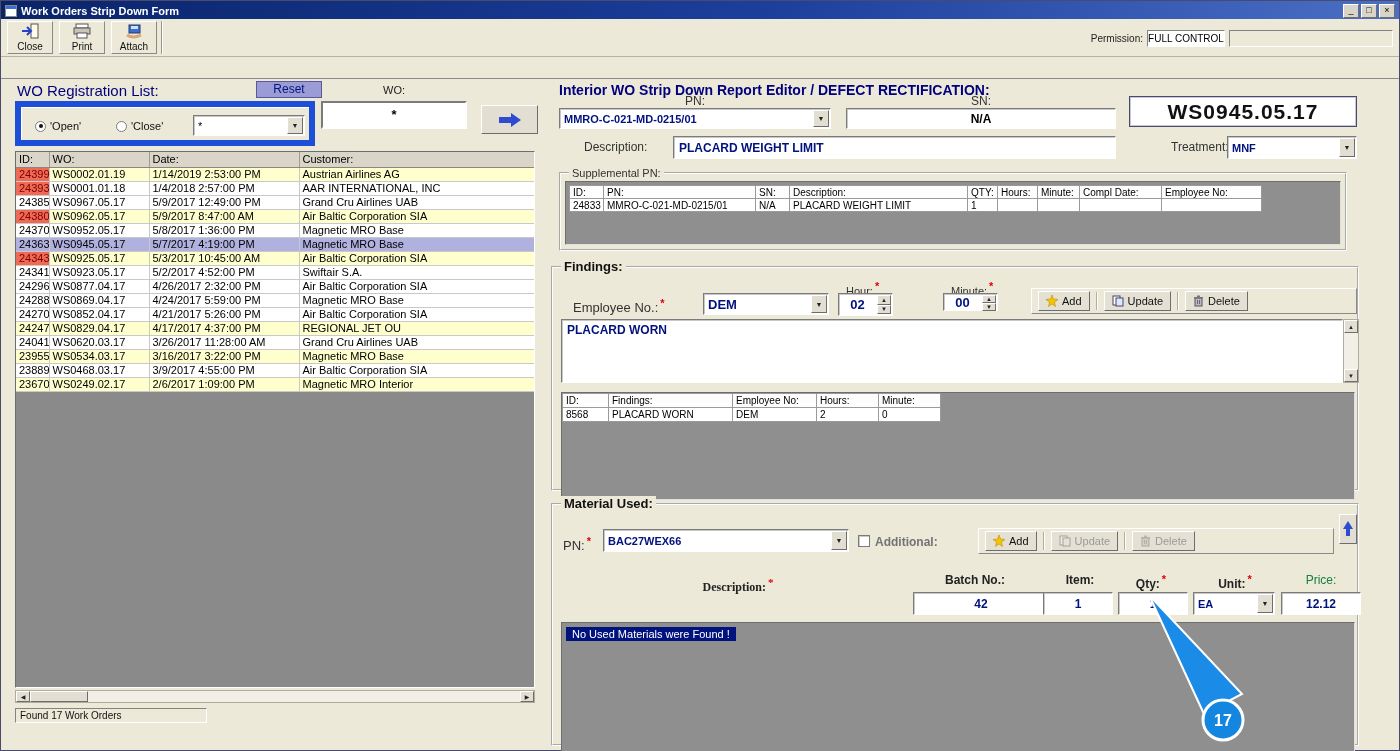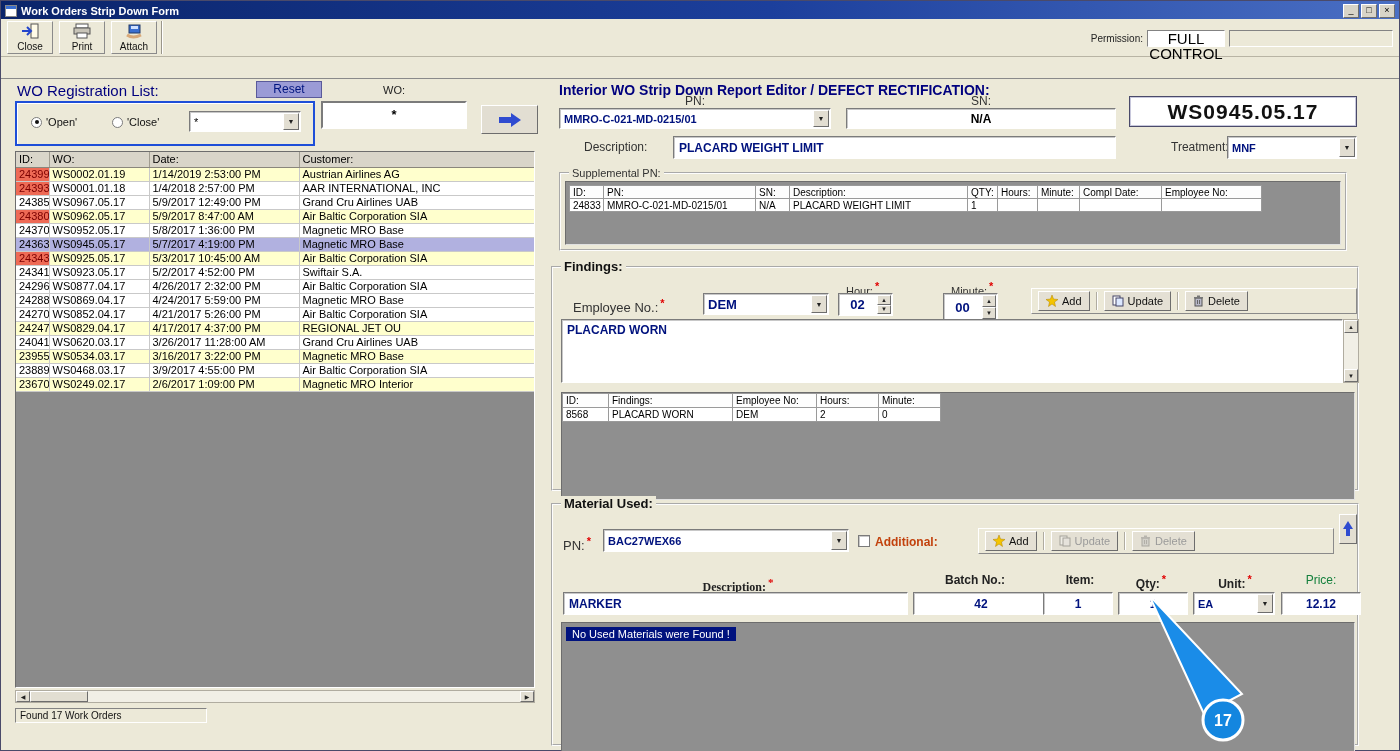--- a/index.html
+++ b/index.html
@@ -17,21 +17,21 @@
     border-color:#fff #6d6d6d #6d6d6d #fff; font-size:9px; line-height:11px; text-align:center; color:#000; }
 
   
   .toolbar { position:absolute; left:0; top:18px; width:100%; height:38px; border-bottom:1px solid #b8b4a4; background:#ece9d8; }
   .tbtn { position:absolute; top:2px; width:46px; height:33px; background:#ece9d8; border:1px solid;
     border-color:#fff #8a8a8a #8a8a8a #fff; display:flex; flex-direction:column; align-items:center; justify-content:center; font-size:10px; color:#111; }
   .tsep { position:absolute; left:160px; top:2px; width:2px; height:33px; border-left:1px solid #9a968a; border-right:1px solid #fff; }
   .permwrap { position:absolute; right:6px; top:11px; display:flex; align-items:center; gap:4px; }
   .permlabel { font-size:10px; color:#222; }
   .permbox { width:78px; height:17px; background:#fff; border:1px solid; border-color:#838383 #fff #fff #838383;
-    font-size:15px; text-align:center; line-height:15px; }
+    font-size:10px; text-align:center; line-height:15px; }
   .permbox2 { width:164px; height:17px; background:#ece9d8; border:1px solid; border-color:#838383 #fff #fff #838383; }
 
   
   .tabs { position:absolute; left:8px; top:58px; height:20px; display:flex; align-items:flex-end; }
   .tab { height:18px; padding:2px 9px 0; background:#ece9d8; border:1px solid #8a8a8a; border-bottom:none;
     border-radius:3px 3px 0 0; margin-right:1px; font-size:11px; color:#111; display:flex; align-items:center; gap:4px; }
   .tab.active { height:20px; font-weight:bold; background:#f4f2e8; border-color:#6a6a6a; position:relative; z-index:2; }
   .tabline { position:absolute; left:0; top:77px; width:100%; height:1px; background:#8a8a8a; }
 
   
@@ -55,21 +55,21 @@
   fieldset { position:absolute; border:2px groove #fdfdfd; padding:0; margin:0; }
   legend { margin-left:8px; padding:0 3px; font-size:11px; color:#333; background:#ece9d8; }
   legend.big { font-size:13px; font-weight:bold; color:#111; }
 
   
   .left-panel { position:absolute; left:8px; top:78px; width:532px; height:668px; }
   .lp-title { position:absolute; left:8px; top:3px; font-size:15px; font-weight:normal; color:#00007e; }
   .reset-btn { position:absolute; left:247px; top:2px; width:66px; height:17px; background:#9b9bd6;
     border:1px solid #5a5a9a; color:#00157f; font-size:12px; text-align:center; line-height:15px; }
   .wo-label { position:absolute; left:312px; top:5px; width:146px; text-align:center; font-size:11px; color:#222; }
-  .filter-box { position:absolute; left:6px; top:22px; width:300px; height:45px; border:2px solid #1d4ed8; box-shadow:1px 1px 0 #fff inset; }
+  .filter-box { position:absolute; left:6px; top:22px; width:300px; height:45px; border:6px solid #1d4ed8; box-shadow:1px 1px 0 #fff inset; }
   .radio { position:absolute; display:flex; align-items:center; gap:4px; font-size:11px; color:#111; }
   .rdot { width:11px; height:11px; border-radius:50%; background:#fff; border:1px solid #7b7b7b; position:relative; }
   .rdot.sel:after { content:""; position:absolute; left:2.5px; top:2.5px; width:4px; height:4px; border-radius:50%; background:#111; }
   .wo-input { position:absolute; left:312px; top:22px; width:146px; height:28px; background:#fff;
     border:2px solid; border-color:#7b7b7b #fff #fff #7b7b7b; text-align:center; font-size:13px; font-weight:bold; line-height:24px; }
   .go-btn { position:absolute; left:472px; top:26px; width:57px; height:29px; background:#e2ded2;
     border:1px solid; border-color:#fff #6d6d6d #6d6d6d #fff; display:flex; align-items:center; justify-content:center; }
   .grid-wrap { position:absolute; left:6px; top:72px; width:520px; height:537px; background:#8a8a8a;
     border:1px solid; border-color:#6d6d6d #fff #fff #6d6d6d; overflow:hidden; }
   table.grid { border-collapse:collapse; table-layout:fixed; background:#fff; }
@@ -105,21 +105,21 @@
   .fgrid td { background:#fff; height:14px; font-size:10px; border:1px solid #9a9a9a; }
   .btnpanel { position:absolute; height:26px; background:#ece9d8; border:1px solid; border-color:#fff #8a8a8a #8a8a8a #fff;
     display:flex; align-items:center; padding:2px 6px; gap:4px; }
   .bsep { width:1px; height:18px; border-left:1px solid #b0aca0; border-right:1px solid #fff; margin:0 2px; }
   .memo { position:absolute; background:#fff; border:1px solid; border-color:#7b7b7b #fff #fff #7b7b7b;
     box-shadow:inset 1px 1px 0 #c8c8c8; padding:3px 5px; font-size:12px; }
   .vscroll { position:absolute; width:16px; background:#f1efe6; border:1px solid #b0aca0; display:flex; flex-direction:column; }
   .vscroll .sarrow { width:100%; height:13px; }
   .vspacer { flex:1; }
   .checkbox { position:absolute; width:12px; height:12px; background:#fff; border:1px solid #7b7b7b; box-shadow:inset 1px 1px 0 #c8c8c8; }
-  .addl { position:absolute; color:#c2410c; font-weight:bold; font-size:12px; }
+  .addl { position:absolute; color:#737373; font-weight:bold; font-size:12px; }
   .nomat { position:absolute; left:4px; top:4px; background:#00127e; color:#fff; font-size:11px; padding:1px 6px; white-space:nowrap; }
   .upbtn { position:absolute; width:18px; height:30px; background:#e2ded2; border:1px solid;
     border-color:#fff #6d6d6d #6d6d6d #fff; display:flex; align-items:center; justify-content:center; }
   .callout-svg { position:absolute; left:0; top:0; width:1400px; height:751px; pointer-events:none; z-index:50; }
 </style>
 </head>
 <body>
 
 <div class="window">
 
@@ -419,21 +419,21 @@
         <span class="sval navyval">02</span>
         <span class="sbcol">
           <div>▲</div>
           <div>▼</div>
         </span>
       </div>
 
       <span class="clabel" style="left:398px; top:6px; font-size:11px;">
         <span>Minute:</span><span class="req">*</span>
       </span>
-      <div class="spin" style="position:absolute; left:390px; top:19px; width:55px; height:28px;">
+      <div class="spin" style="position:absolute; left:390px; top:19px; width:55px; height:18px;">
         <span class="sval navyval">00</span>
         <span class="sbcol">
           <div>▲</div>
           <div>▼</div>
         </span>
       </div>
 
       <div class="btnpanel" style="left:478px; top:14px; width:326px;">
         <div class="abtn">
           <span style="display:inline-flex;">
@@ -568,21 +568,20 @@
       <span class="clabel" style="left:422px; top:62px; transform:translateX(-50%); font-weight:bold; color:#222;">Batch No.:</span>
       <span class="clabel" style="left:527px; top:62px; transform:translateX(-50%); font-weight:bold; color:#222;">Item:</span>
       <span class="clabel" style="left:598px; top:62px; transform:translateX(-50%); font-weight:bold; color:#222;">
         <span>Qty:</span><span class="req">*</span>
       </span>
       <span class="clabel" style="left:682px; top:62px; transform:translateX(-50%); font-weight:bold; color:#222;">
         <span>Unit:</span><span class="req">*</span>
       </span>
       <span class="clabel" style="left:768px; top:62px; transform:translateX(-50%); font-weight:normal; color:#15803d;">Price:</span>
 
-      <div class="cfield sunken navyval" style="left:10px; top:81px; width:345px; height:23px;">MARKER</div>
       <div class="cfield sunken navyval" style="left:360px; top:81px; width:136px; height:23px; justify-content:center;">42</div>
       <div class="cfield sunken navyval" style="left:490px; top:81px; width:70px; height:23px; justify-content:center;">1</div>
       <div class="cfield sunken navyval" style="left:565px; top:81px; width:70px; height:23px; justify-content:center;">1</div>
       <div class="combo" style="position:absolute; left:640px; top:81px; width:82px; height:23px;">
         <span class="cval navyval">EA</span>
         <span class="dd">▼</span>
       </div>
       <div class="cfield sunken navyval" style="left:728px; top:81px; width:80px; height:23px; justify-content:center;">12.12</div>
 
       <div class="grayarea" style="left:8px; top:111px; width:794px; height:130px;">

